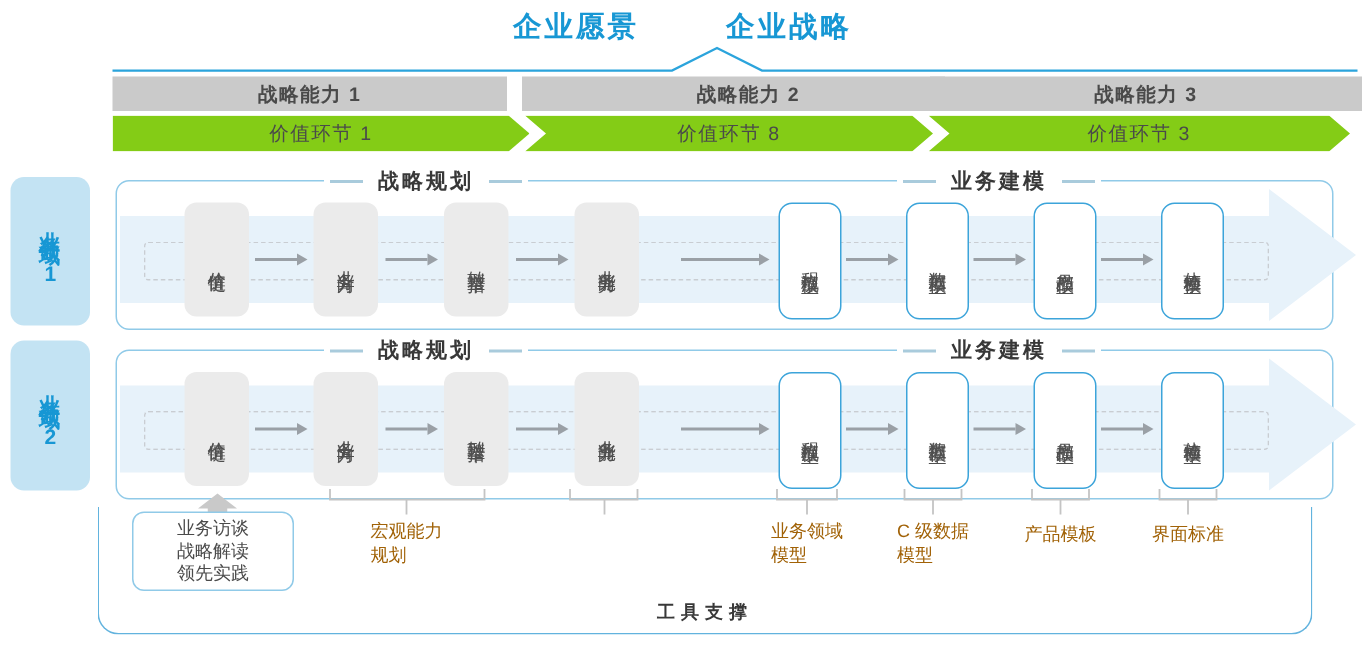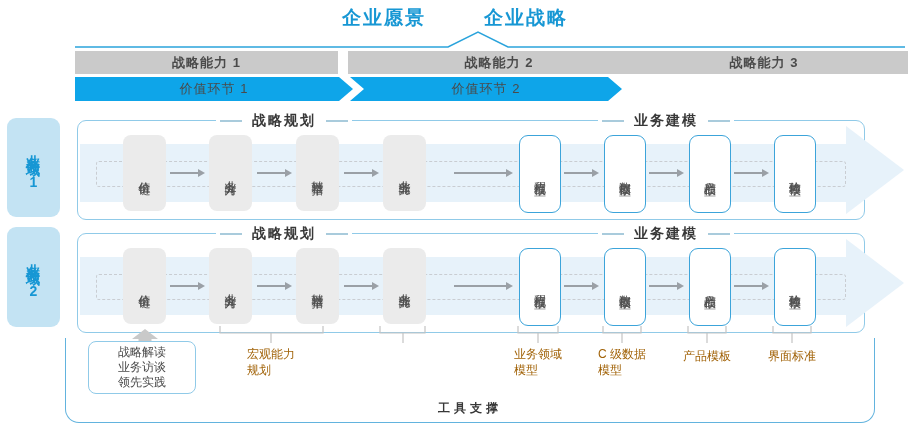--- a/index.html
+++ b/index.html
@@ -9,34 +9,34 @@
   
   .title-row{position:absolute;left:0;top:5px;width:910px;display:flex;
     justify-content:center;gap:58px;}
   .title-row span{color:#1797D4;font-size:19px;font-weight:bold;letter-spacing:2px;}
   .caret-svg{position:absolute;left:0;top:28px;}
 
   
   .cap-bar{position:absolute;top:51px;height:23px;background:#CACACA;
     color:#4A4A4A;font-size:13px;font-weight:600;text-align:center;line-height:23px;letter-spacing:1px;}
   
-  .vc-bar{position:absolute;top:77px;height:24px;background:#0ea5e9;
+  .vc-bar{position:absolute;top:77px;height:24px;background:#84cc16;
     color:#4A4A4A;font-size:13px;text-align:center;line-height:24px;letter-spacing:1px;}
   .vc-first{clip-path:polygon(0 0,calc(100% - 14px) 0,100% 50%,calc(100% - 14px) 100%,0 100%);}
   .vc-mid{clip-path:polygon(0 0,calc(100% - 14px) 0,100% 50%,calc(100% - 14px) 100%,0 100%,14px 50%);}
 
   
   .domain-tab{position:absolute;left:7px;width:53px;background:#C3E3F3;border-radius:9px;
     display:flex;align-items:center;justify-content:center;}
   .domain-tab span{writing-mode:vertical-rl;text-orientation:upright;color:#1797D4;
     font-size:14px;font-weight:bold;letter-spacing:3px;}
 
   
   .lane{position:absolute;left:77px;width:786px;height:98px;background:#fff;
-    border:1px solid #90CAE8;border-radius:9px;}
+    border:1px solid #90CAE8;border-radius:9px;padding-left:24px;}
   .stripe{position:absolute;left:2px;top:23px;width:766px;height:58px;background:#E7F2FA;}
   .big-arrowhead{position:absolute;left:768px;top:5px;width:0;height:0;
     border-top:44px solid transparent;border-bottom:44px solid transparent;border-left:58px solid #E7F2FA;}
   .dashed-band{position:absolute;left:18px;top:40px;width:748px;height:24px;
     border:1px dashed #C9CDD2;border-radius:3px;}
   .node{position:absolute;top:14px;height:76px;display:flex;align-items:center;justify-content:center;}
   .node span{writing-mode:vertical-rl;text-orientation:upright;font-size:12px;color:#4F4F4F;
     font-weight:500;letter-spacing:1px;line-height:1;}
   .node-gray{width:43px;background:#EBEBEB;border-radius:8px;}
   .node-blue{width:40px;background:#fff;border:1.5px solid #3CA4DA;border-radius:9px;}
@@ -75,21 +75,22 @@
   </div>
   <svg class="caret-svg" width="910" height="24">
     <polyline points="75,19 448,19 478,4 508,19 905,19" fill="none" stroke="#2BA4DC" stroke-width="1.5"></polyline>
   </svg>
 
   <div class="cap-bar" style="left:75px;width:263px;">战略能力 1</div>
   <div class="cap-bar" style="left:348px;width:262px;padding-left:20px;">战略能力 2</div>
   <div class="cap-bar" style="left:620px;width:288px;">战略能力 3</div>
 
   <div class="vc-bar vc-first" style="left:75px;width:278px;">价值环节 1</div>
-  <div class="vc-bar vc-mid" style="left:350px;width:272px;">价值环节 2</div>
+  <div class="vc-bar vc-mid" style="left:350px;width:272px;">价值环节 8</div>
+  <div class="vc-bar vc-mid" style="left:619px;width:281px;">价值环节 3</div>
 
   <div class="domain-tab" style="top:118px;height:99px;">
     <span>业务领域 1</span>
   </div>
   <div class="domain-tab" style="top:227px;height:100px;">
     <span>业务领域 2</span>
   </div>
 
   <div class="lane" style="top:120px;">
     <div class="stripe"></div>
@@ -195,22 +196,22 @@
       <path d="M380 4 L380 11 L425 11 L425 4 M403 11 L403 21"></path>
       <path d="M518 4 L518 11 L558 11 L558 4 M538 11 L538 21"></path>
       <path d="M603 4 L603 11 L641 11 L641 4 M622 11 L622 21"></path>
       <path d="M688 4 L688 11 L726 11 L726 4 M707 11 L707 21"></path>
       <path d="M773 4 L773 11 L811 11 L811 4 M792 11 L792 21"></path>
     </g>
     <path d="M145 7 L158 17 L151.5 17 L151.5 26 L138.5 26 L138.5 17 L132 17 Z" fill="#C9C9C9"></path>
   </svg>
 
   <div class="interview-box">
+    <div>业务访谈</div>
     <div>战略解读</div>
-    <div>业务访谈</div>
     <div>领先实践</div>
   </div>
   <div class="anno" style="left:271px;top:347px;">宏观能力
 规划</div>
   <div class="anno" style="left:538px;top:347px;">业务领域
 模型</div>
   <div class="anno" style="left:622px;top:347px;">C 级数据
 模型</div>
   <div class="anno" style="left:707px;top:349px;">产品模板</div>
   <div class="anno" style="left:792px;top:349px;">界面标准</div>

